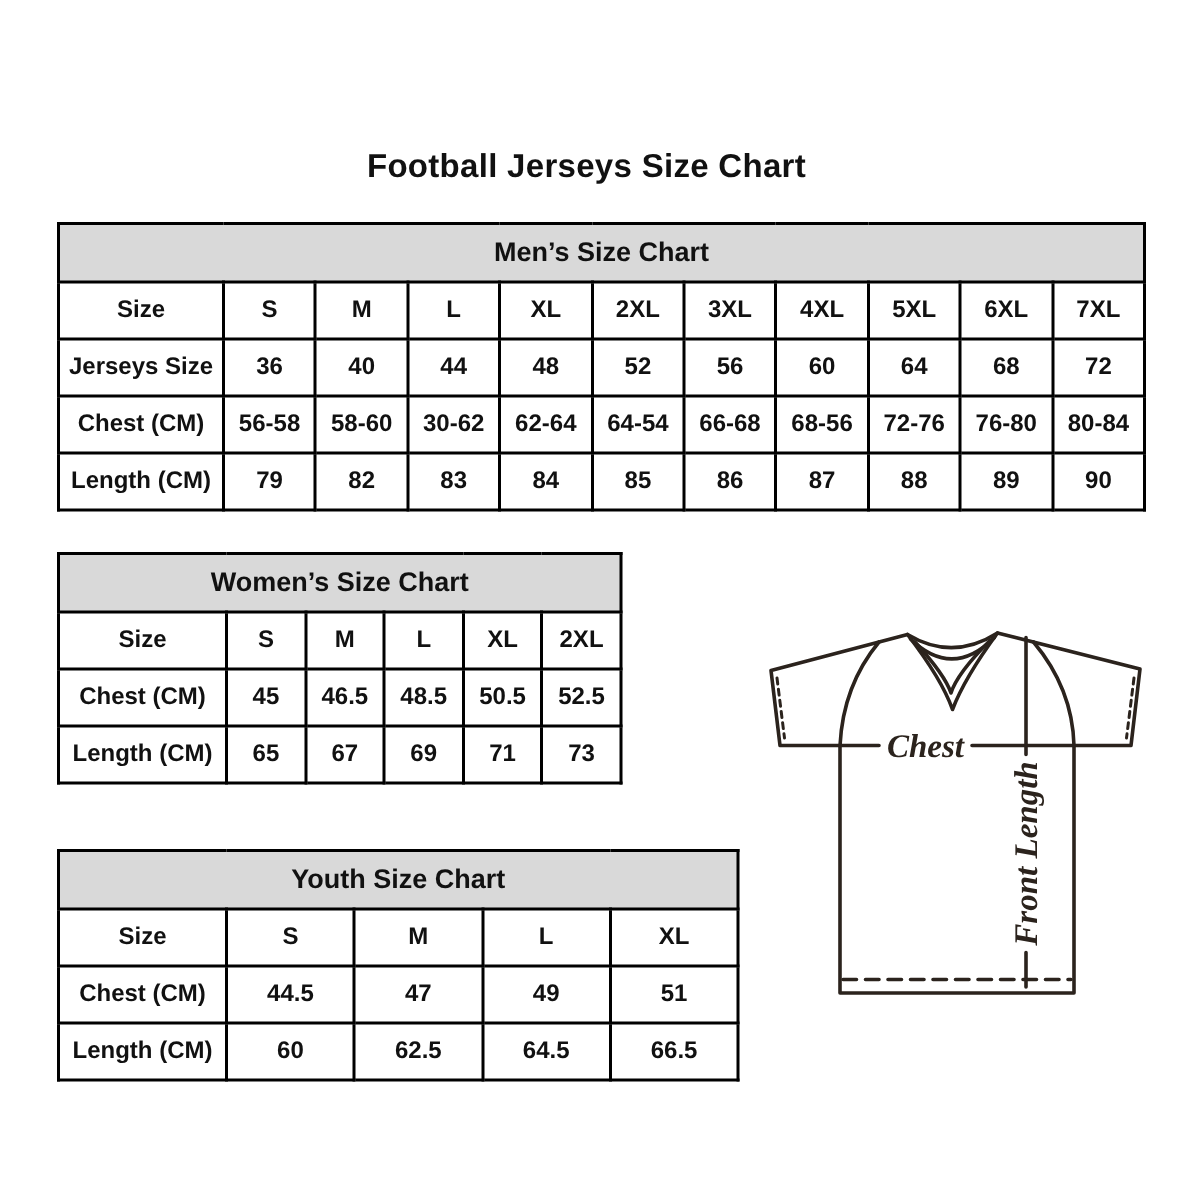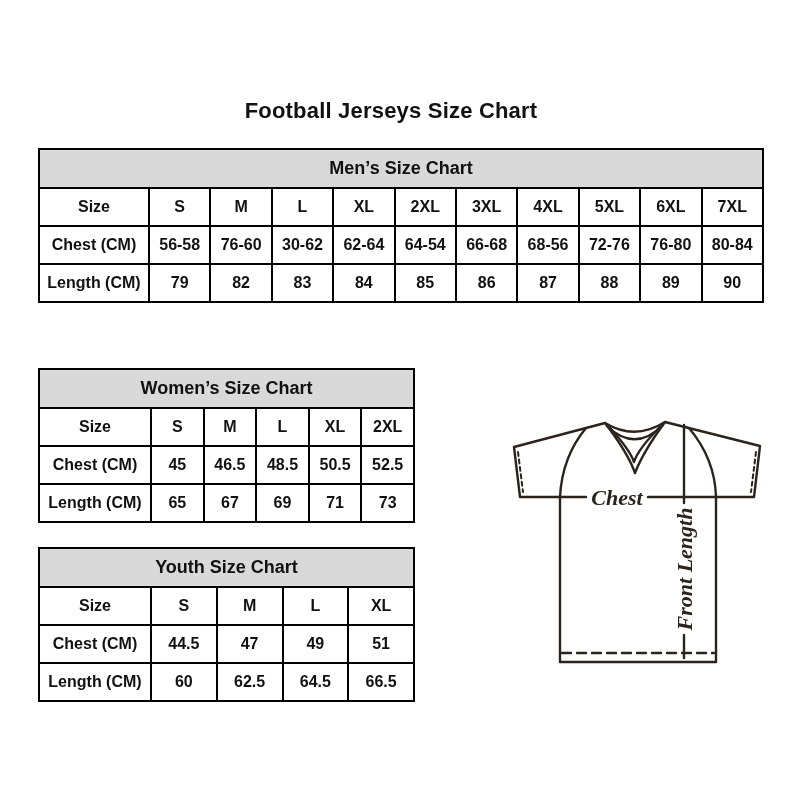--- a/index.html
+++ b/index.html
@@ -24,21 +24,21 @@
     width: 782px;
     text-align: center;
     font-size: 22px;
     font-weight: bold;
     color: #111111;
     letter-spacing: 0.2px;
   }
   .tbl-wrap { position: absolute; }
   #mens-table-wrap   { left: 38px; top: 148px; width: 726px; }
   #womens-table-wrap { left: 38px; top: 368px; width: 377px; }
-  #youth-table-wrap  { left: 38px; top: 547px; width: 377px; }
+  #youth-table-wrap  { left: 38px; top: 566px; width: 455px; }
 
   table.size-table {
     width: 100%;
     border-collapse: collapse;
     table-layout: fixed;
   }
   table.size-table th,
   table.size-table td {
     border: 2px solid #000000;
     text-align: center;
@@ -110,23 +110,36 @@
             <td>L</td>
             <td>XL</td>
             <td>2XL</td>
             <td>3XL</td>
             <td>4XL</td>
             <td>5XL</td>
             <td>6XL</td>
             <td>7XL</td>
           </tr>
           <tr>
+            <td>Jerseys Size</td>
+            <td>36</td>
+            <td>40</td>
+            <td>44</td>
+            <td>48</td>
+            <td>52</td>
+            <td>56</td>
+            <td>60</td>
+            <td>64</td>
+            <td>68</td>
+            <td>72</td>
+          </tr>
+          <tr>
             <td>Chest (CM)</td>
             <td>56-58</td>
-            <td>76-60</td>
+            <td>58-60</td>
             <td>30-62</td>
             <td>62-64</td>
             <td>64-54</td>
             <td>66-68</td>
             <td>68-56</td>
             <td>72-76</td>
             <td>76-80</td>
             <td>80-84</td>
           </tr>
           <tr>

